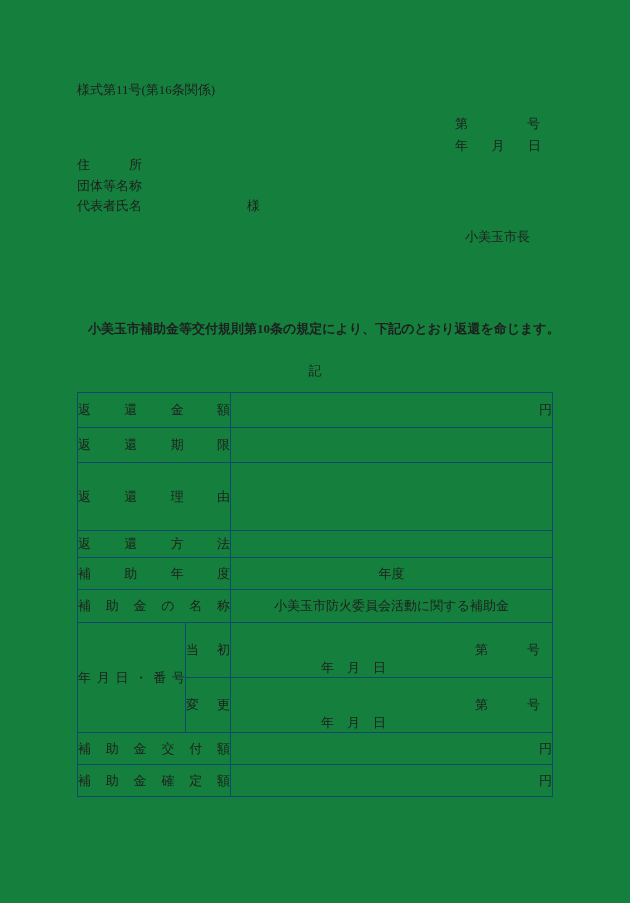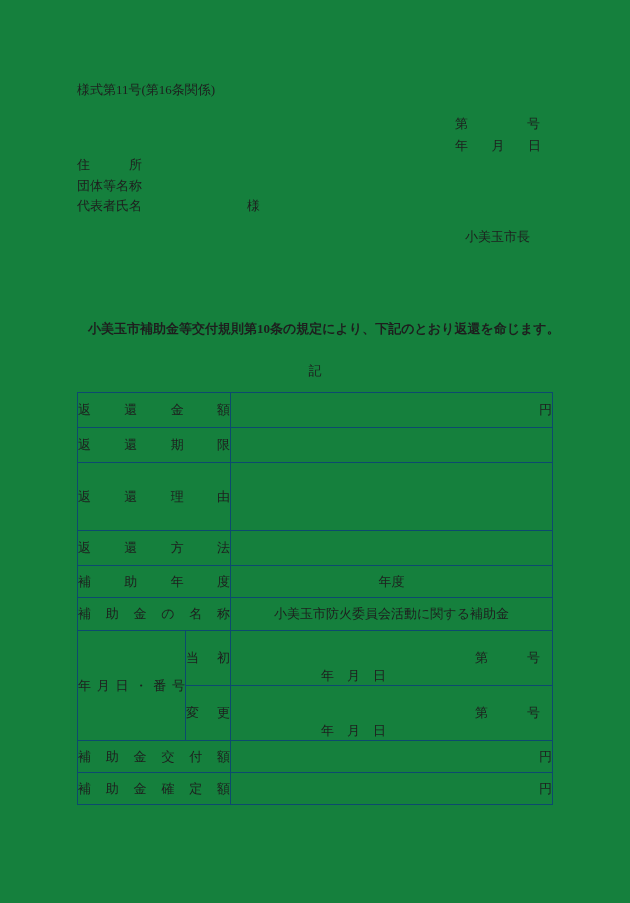--- a/index.html
+++ b/index.html
@@ -111,21 +111,21 @@
         <td class="cell-right">円</td>
       </tr>
       <tr style="height:35px">
         <td colspan="2" class="cell-label">返 還 期 限</td>
         <td></td>
       </tr>
       <tr style="height:68px">
         <td colspan="2" class="cell-label">返 還 理 由</td>
         <td></td>
       </tr>
-      <tr style="height:35px">
+      <tr style="height:27px">
         <td colspan="2" class="cell-label">返 還 方 法</td>
         <td></td>
       </tr>
       <tr style="height:32px">
         <td colspan="2" class="cell-label">補 助 年 度</td>
         <td class="cell-year">年度</td>
       </tr>
       <tr style="height:33px">
         <td colspan="2" class="cell-label">補 助 金 の 名 称</td>
         <td class="cell-center">小美玉市防火委員会活動に関する補助金</td>

